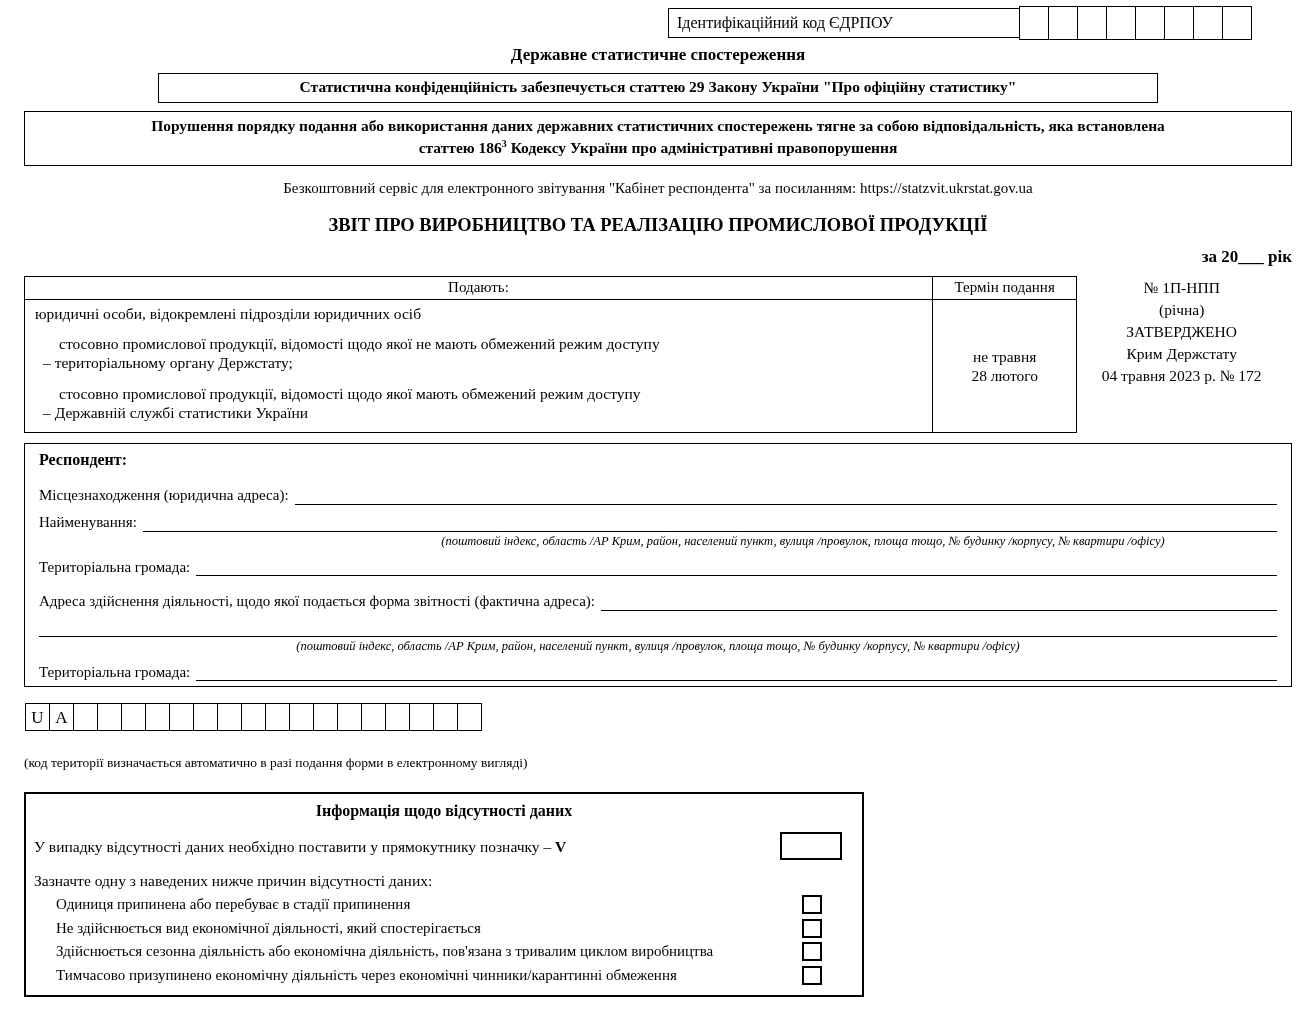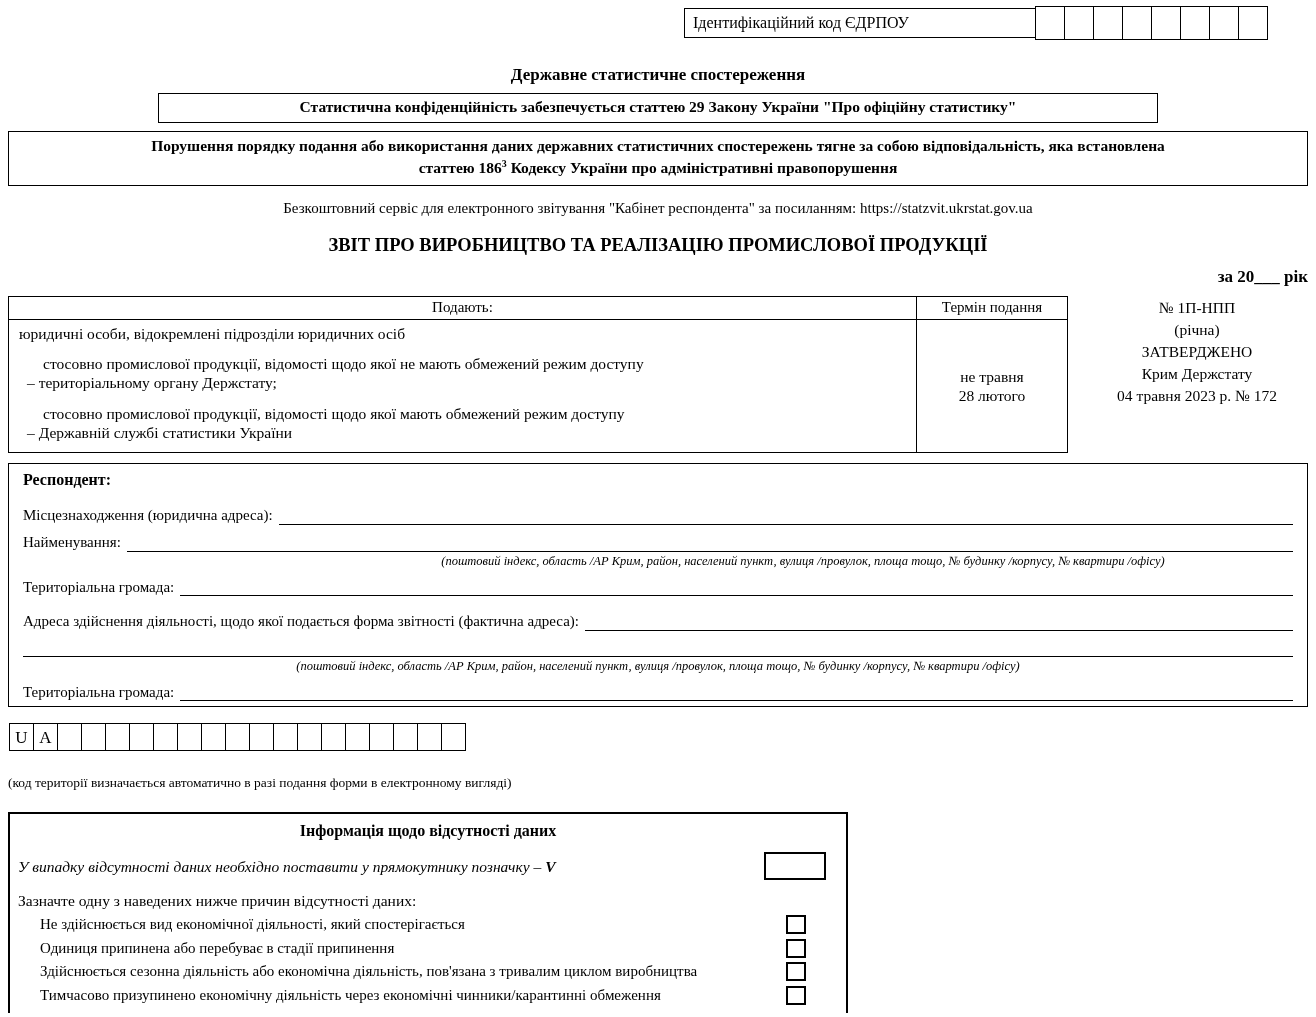--- a/index.html
+++ b/index.html
@@ -1,30 +1,30 @@
 <!DOCTYPE html>
 <html lang="uk"><head>
 <meta charset="utf-8">
 <style>
   * { margin:0; padding:0; box-sizing:border-box; }
   html,body { background:#fff; color:#000; }
   body { width:1316px; font-family:"Liberation Serif", serif; font-size:15px; line-height:1.25; }
-  .page { position:relative; width:1316px; height:1013px; padding:0 8px; overflow:hidden; }
+  .page { position:relative; width:1316px; height:1013px; padding:0 24px; overflow:hidden; }
 
   
   .edrpou-row { display:flex; align-items:center; justify-content:flex-end; margin:6px 40px 0 0; }
   .edrpou-label-box { border:1px solid #000; width:352px; height:30px; font-size:16px;
                       padding-left:8px; display:flex; align-items:center; }
   .cells { display:flex; }
   .cells .cell { border:1px solid #000; margin-left:-1px; background:#fff;
                  display:flex; align-items:center; justify-content:center; }
   .edrpou-cells .cell { width:30px; height:34px; }
 
   
-  .heading { text-align:center; font-weight:bold; font-size:17px; margin-top:24px; }
+  .heading { text-align:center; font-weight:bold; font-size:17px; margin-top:4px; }
   .conf-box { width:1000px; margin:8px auto 0 auto; border:1px solid #000; text-align:center;
               font-weight:bold; font-size:15.5px; padding:3px 4px 5px; }
   .viol-box { margin:8px 0 0 0; border:1px solid #000; text-align:center; font-weight:bold;
               font-size:15.5px; padding:3px 6px 5px; line-height:1.45; }
   .viol-box sup { font-size:10px; }
   .service { text-align:center; margin-top:13px; font-size:15px; }
   .title { text-align:center; font-weight:bold; font-size:18.5px; margin-top:17px; }
   .period { text-align:right; font-weight:bold; font-size:17px; margin-top:8px; }
 
   
@@ -54,21 +54,21 @@
 
   
   .kat-desc { margin-top:16px; font-size:15.5px; }
   .kat-cells { margin-top:11px; margin-left:2px; }
   .kat-cells .cell { width:25px; height:28px; font-size:17px; }
   .kat-note { margin-top:24px; font-size:13.5px; }
 
   
   .nodata-box { width:840px; border:2px solid #000; margin-top:20px; padding:7px 0 10px; }
   .nodata-title { text-align:center; font-weight:bold; font-size:16px; }
-  .nodata-instr { display:flex; align-items:center; margin-top:11px; padding-left:8px; font-size:15.5px;font-style:italic; }
+  .nodata-instr { display:flex; align-items:center; margin-top:11px; padding-left:8px; font-size:15.5px; }
   .vmark { font-weight:bold; }
   .vbox { width:62px; height:28px; border:2px solid #000; margin-left:auto; margin-right:20px; background:#fff; }
   .nodata-prompt { margin-top:11px; padding-left:8px; font-size:15.5px; }
   .reason { display:flex; align-items:center; margin-top:4.5px; padding-left:30px; font-size:15px; }
   .checkbox { width:20px; height:19px; border:2px solid #000; margin-left:auto; margin-right:40px; background:#fff; }
 </style>
 </head>
 <body>
 
 <div class="page">
@@ -189,28 +189,28 @@
 
   <div class="nodata-box">
     <div class="nodata-title">Інформація щодо відсутності даних</div>
     <div class="nodata-instr">
       <span><span>У випадку відсутності даних необхідно поставити у прямокутнику позначку – </span><span class="vmark">V</span></span>
       <span class="vbox"></span>
     </div>
     <div class="nodata-prompt">Зазначте одну з наведених нижче причин відсутності даних:</div>
 
     <div class="reason">
+      <span>Одиниця припинена або перебуває в стадії припинення</span>
+      <span class="checkbox"></span>
+    </div>
+    <div class="reason">
       <span>Не здійснюється вид економічної діяльності, який спостерігається</span>
       <span class="checkbox"></span>
     </div>
     <div class="reason">
-      <span>Одиниця припинена або перебуває в стадії припинення</span>
-      <span class="checkbox"></span>
-    </div>
-    <div class="reason">
       <span>Здійснюється сезонна діяльність або економічна діяльність, пов'язана з тривалим циклом виробництва</span>
       <span class="checkbox"></span>
     </div>
     <div class="reason">
       <span>Тимчасово призупинено економічну діяльність через економічні чинники/карантинні обмеження</span>
       <span class="checkbox"></span>
     </div>
 
   </div>
 

